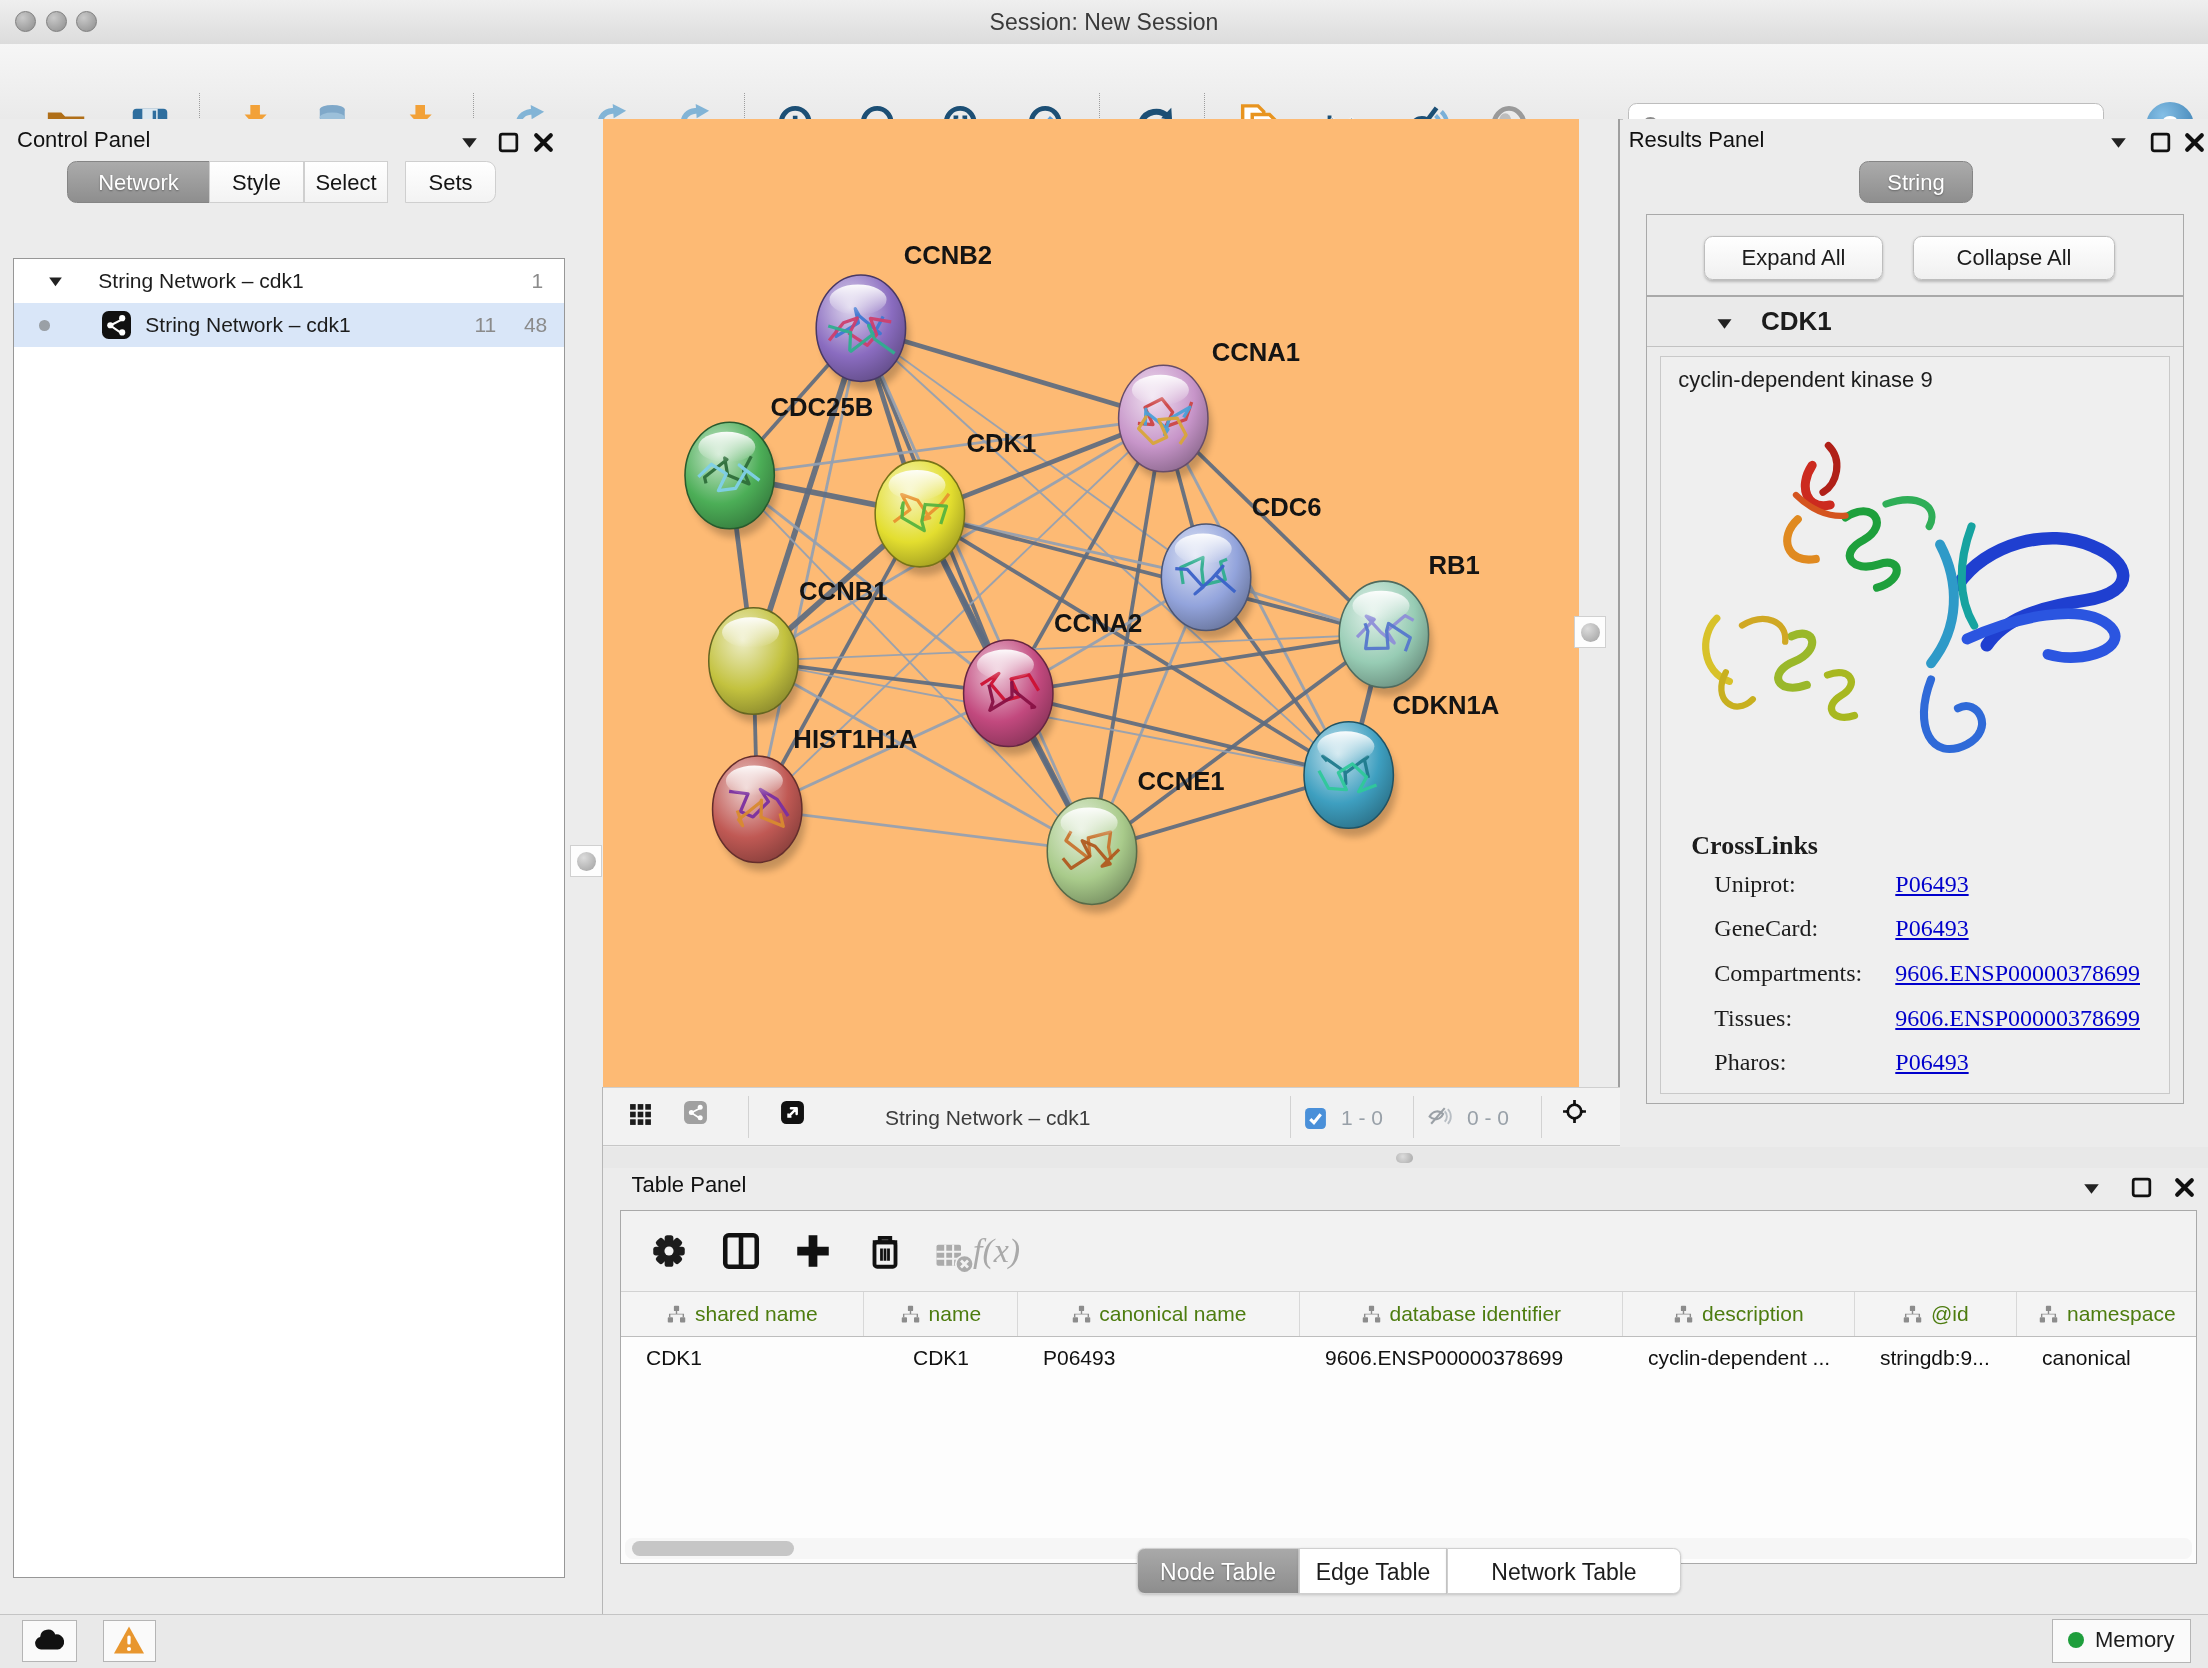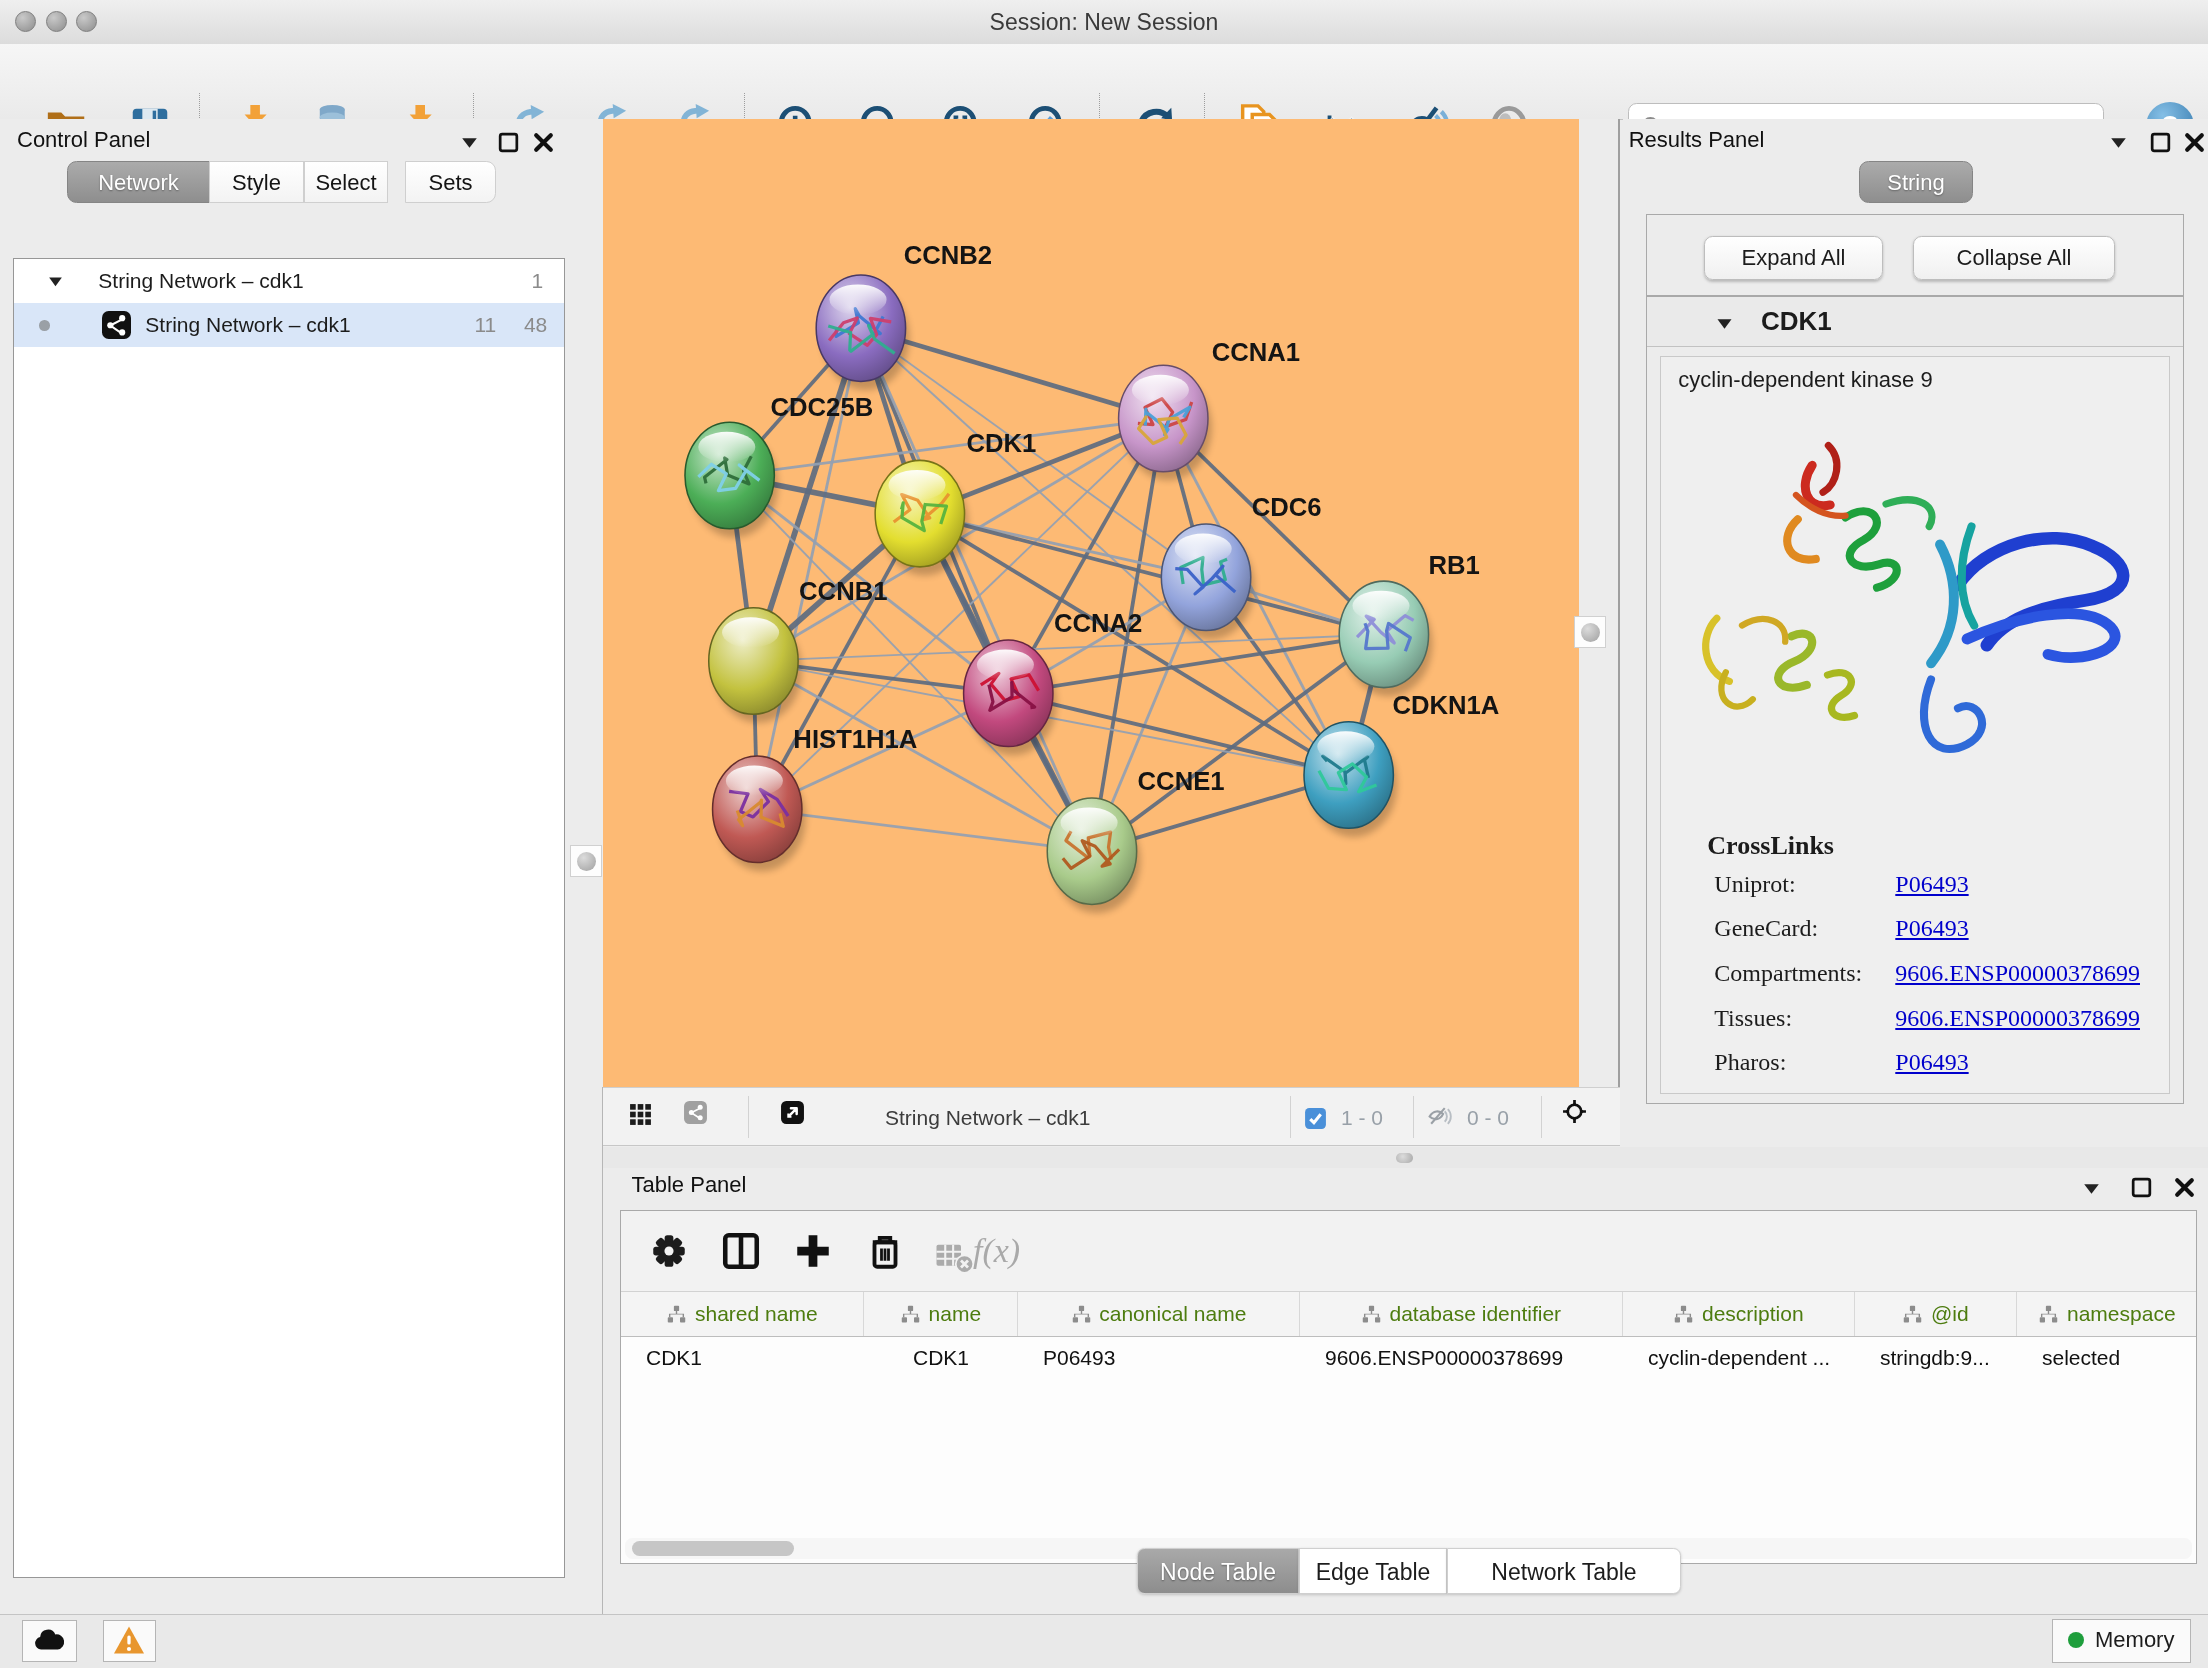--- a/index.html
+++ b/index.html
@@ -63,21 +63,21 @@
   .results{position:absolute;left:1623px;top:119px;width:586px;height:1028px;background:#ececec;}
   .rbox{position:absolute;left:23px;width:538px;border:1px solid #a9a9a9;background:#ececec;box-sizing:border-box;}
   .rbtn{position:absolute;top:21px;height:44px;background:linear-gradient(#ffffff,#f0f0f0);
     border:1px solid #bdbdbd;border-radius:8.6px;font-size:22px;text-align:center;line-height:42px;
     box-shadow:0 1.9px 2.9px rgba(0,0,0,.22);box-sizing:border-box;}
   .cdk1head{position:absolute;left:0;right:0;top:0;height:49px;border-bottom:1px solid #c2c2c2;background:#eaeaea;}
   .cdk1head .nm{position:absolute;left:114px;top:0;height:49px;line-height:49px;font-size:26px;font-weight:bold;}
   .innerbox{position:absolute;left:13.3px;right:13.3px;top:59px;bottom:9.5px;border:1px solid #c9c9c9;
     background:#efefef;box-sizing:border-box;overflow:hidden;}
   .pdesc{position:absolute;left:17px;top:9.5px;font-size:22px;}
-  .xl-title{position:absolute;left:46px;top:474px;font-family:"Liberation Serif",serif;font-weight:bold;font-size:26px;text-align:center;}
+  .xl-title{position:absolute;left:30px;top:474px;font-family:"Liberation Serif",serif;font-weight:bold;font-size:26px;text-align:center;}
   .xlrow{position:absolute;left:53px;width:466px;height:44px;font-family:"Liberation Serif",serif;font-size:24px;}
   .xlrow .lab{position:absolute;left:0;top:0;}
   .xlrow .lnk{position:absolute;left:181px;top:0;color:#0000cc;text-decoration:underline;}
   
   .tablepanel{position:absolute;left:603px;top:1168px;width:1605px;height:446px;background:#ececec;}
   .tbox{position:absolute;left:17px;top:42px;width:1577px;height:354px;background:#fdfdfd;
     border:1px solid #a9a9a9;box-sizing:border-box;overflow:hidden;}
   .ttool{position:absolute;left:0;right:0;top:0;height:80px;background:#f2f2f2;}
   .ttool .ic{position:absolute;top:19px;width:42px;height:42px;}
   .ttool .ic svg{width:42px;height:42px;display:block;}
@@ -807,21 +807,21 @@
               </g>
             </svg><span>namespace</span></div>
         </div>
       <div class="trowdata" id="trowdata">
           <div class="tdcell" style="width: 243px;">CDK1</div>
           <div class="tdcell" style="width: 154px; text-align: center; padding-left: 0px;">CDK1</div>
           <div class="tdcell" style="width: 282px;">P06493</div>
           <div class="tdcell" style="width: 323px;">9606.ENSP00000378699</div>
           <div class="tdcell" style="width: 232px;">cyclin-dependent ...</div>
           <div class="tdcell" style="width: 162px;">stringdb:9...</div>
-          <div class="tdcell" style="width: 181px;">selected</div>
+          <div class="tdcell" style="width: 181px;">canonical</div>
         </div>
       <div class="hscroll">
           <span class="hthumb"></span>
         </div>
     </div>
 
     <div class="btabs">
       <div class="btab sel" style="left:0;width:162px;border-radius:7.6px 0 0 7.6px">Node Table</div>
       <div class="btab" style="left:162px;width:148px">Edge Table</div>
       <div class="btab" style="left:310px;width:234px;border-radius:0 7.6px 7.6px 0">Network Table</div>

